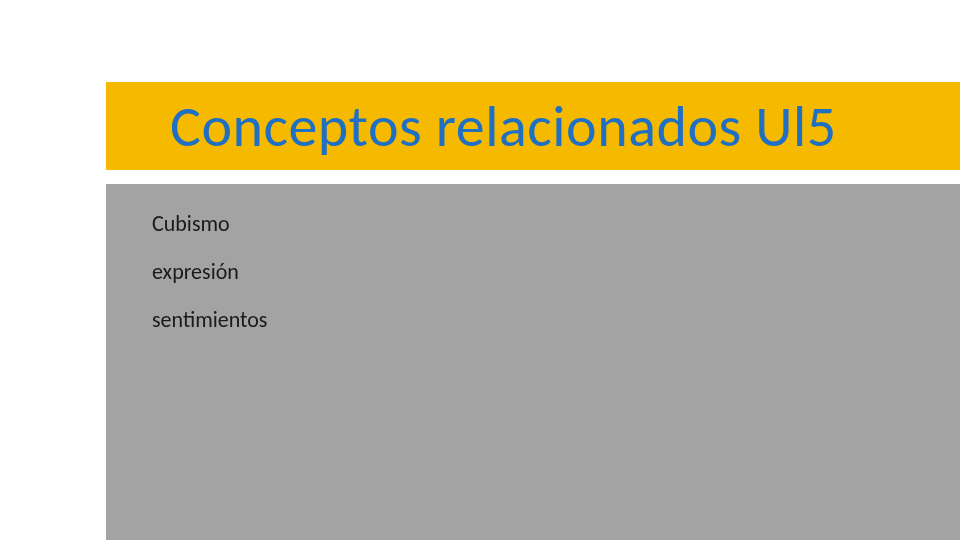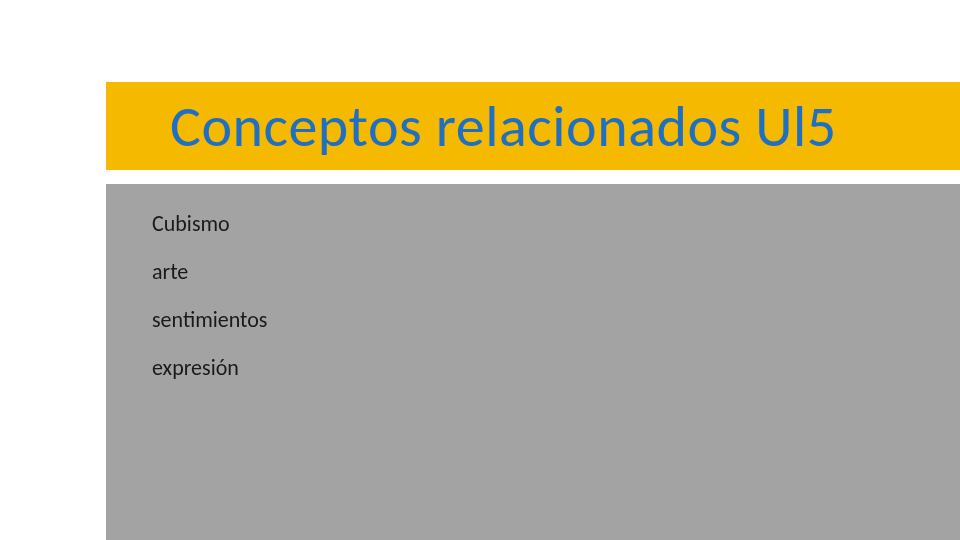--- a/index.html
+++ b/index.html
@@ -42,18 +42,17 @@
 </head>
 <body>
 
 <div class="slide">
   <div class="title-bar">
     <div class="title-text">Conceptos relacionados Ul5</div>
   </div>
   <div class="body-box">
     <ul class="list">
       <li>Cubismo</li>
-      <li>arte</li>
+      <li>expresión</li>
       <li>sentimientos</li>
-      <li>expresión</li>
     </ul>
   </div>
 </div>
 
 </body></html>

